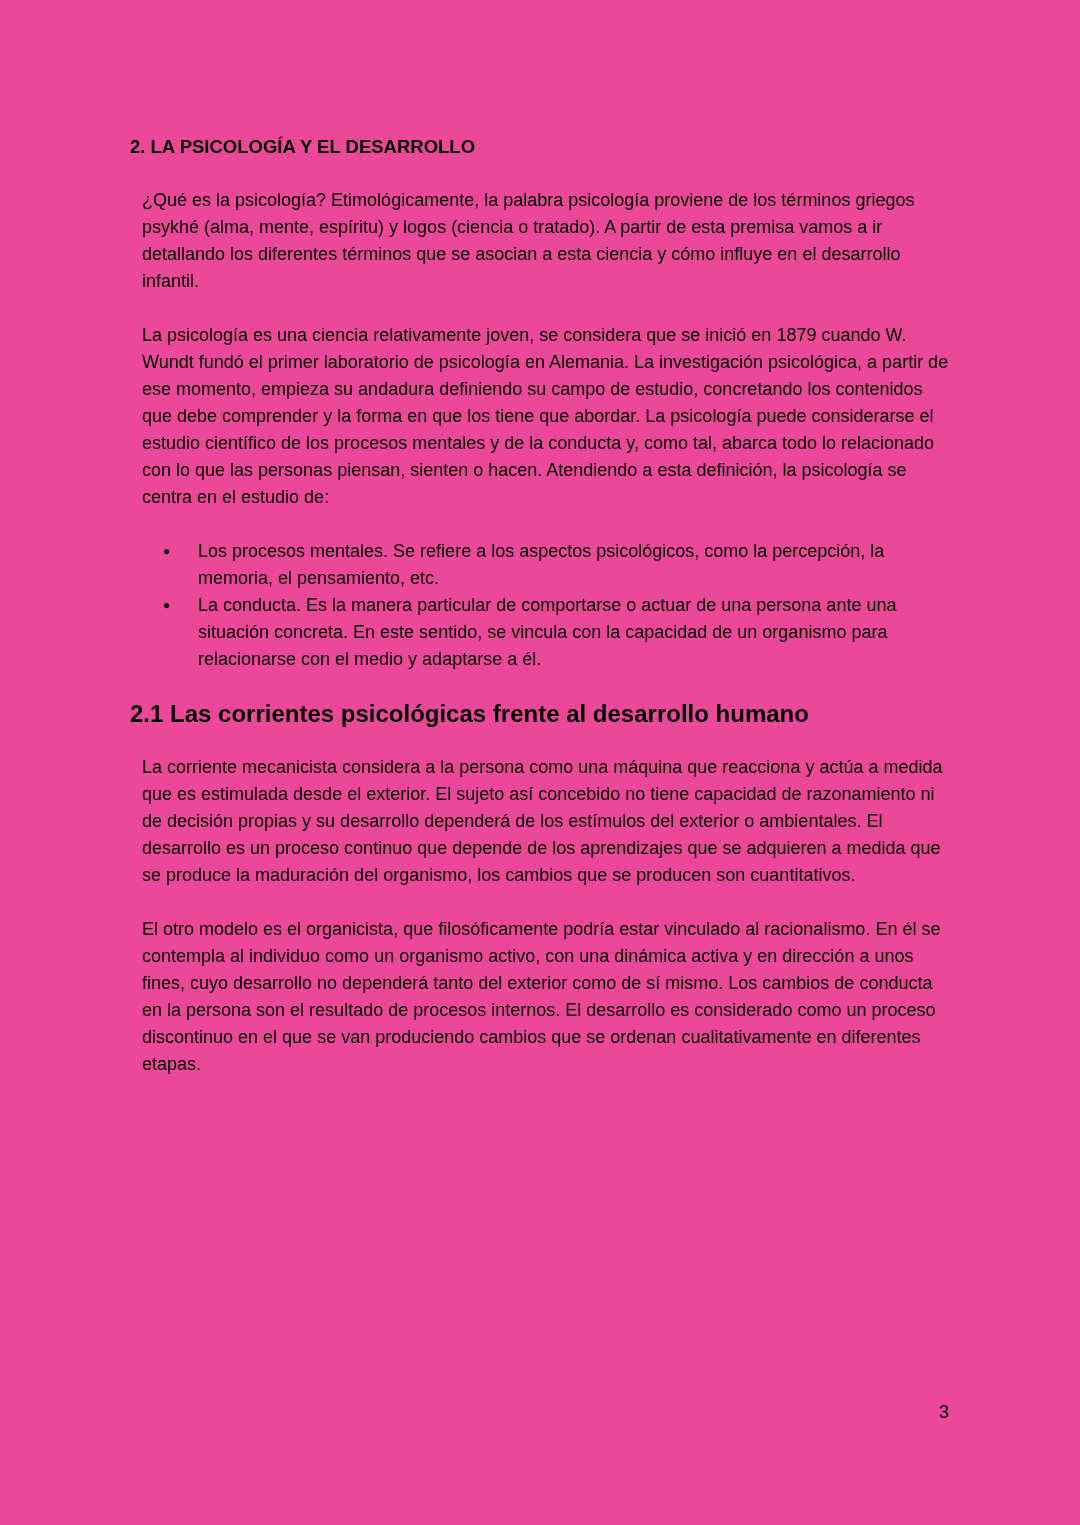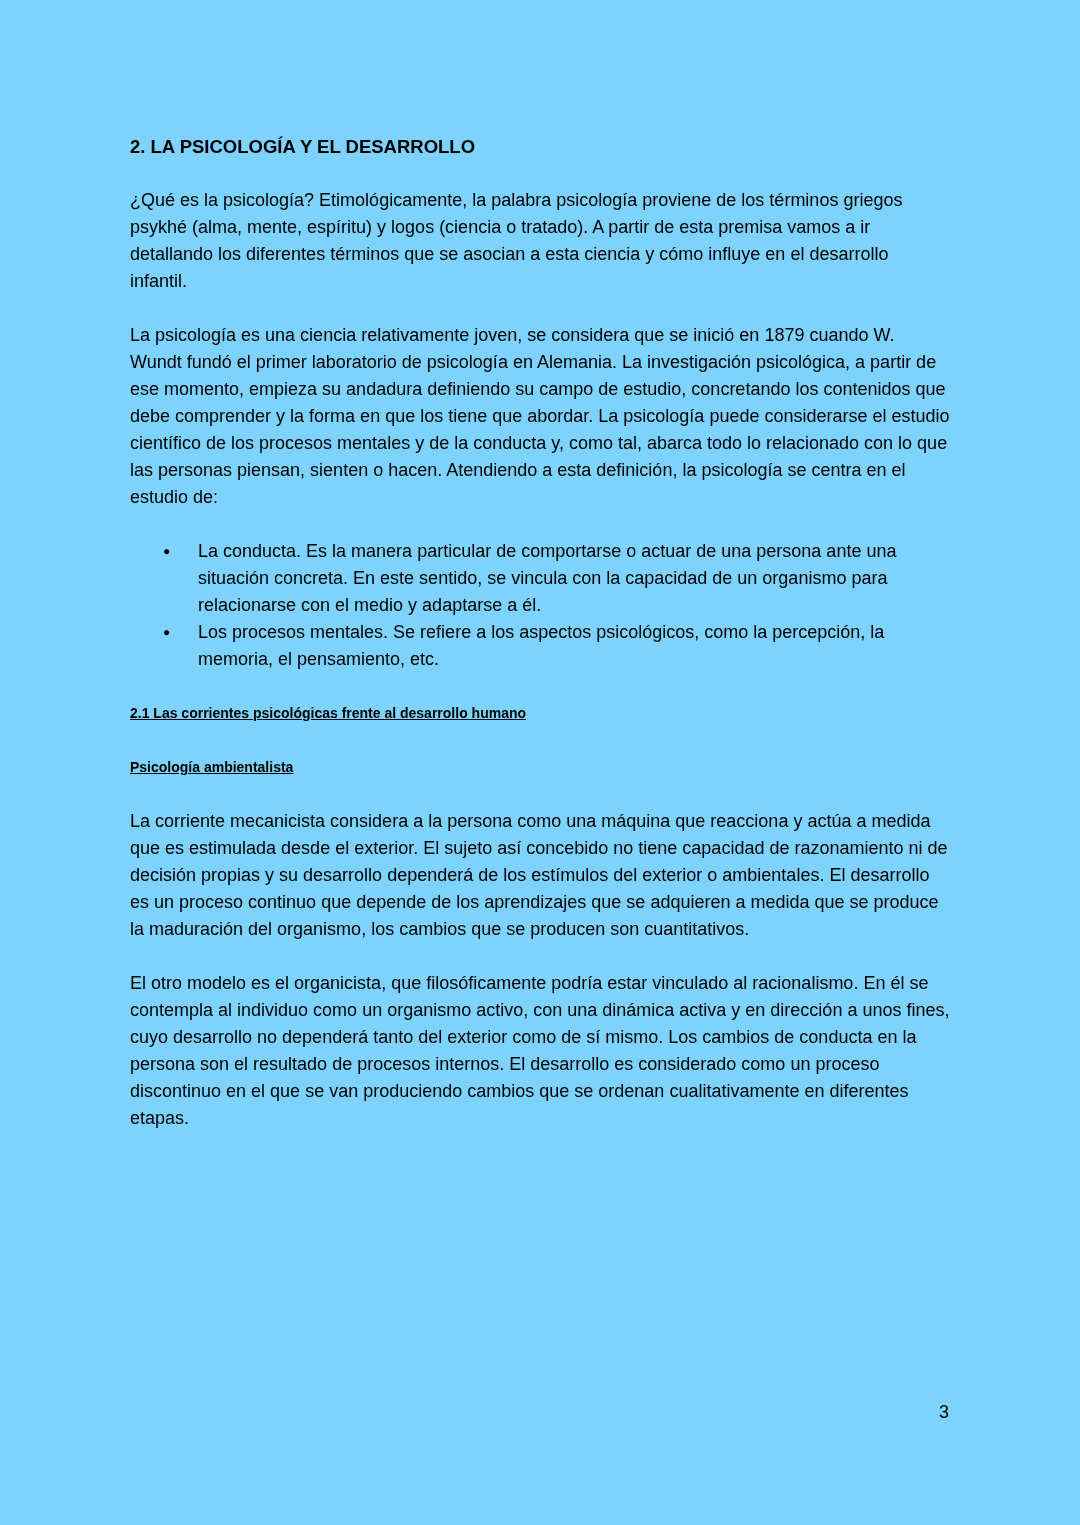--- a/index.html
+++ b/index.html
@@ -14,44 +14,43 @@
     font-family: "Liberation Sans", "DejaVu Sans", sans-serif;
     color: #000000;
     -webkit-font-smoothing: antialiased;
   }
   .page {
     position: absolute;
     top: 0;
     left: 0;
     width: 1080px;
     height: 1525px;
-    background: #7dd3fc;
+    background: #ec4899;
     box-sizing: border-box;
     padding: 133px 130px 0 130px;
   }
   .content {
     width: 820px;
     font-size: 18px;
     line-height: 27px;
   }
   h1.doc-heading {
     font-size: 18.5px;
     line-height: 27px;
     font-weight: bold;
     margin: 0 0 27px 0;
   }
   h2.doc-subheading {
-    font-size: 14px;
+    font-size: 24px;
     line-height: 27px;
     font-weight: bold;
     margin: 27px 0 27px 0;
-    text-decoration: underline;
   }
   p.doc-paragraph {
-    margin: 0 0 27px 0;
+    margin: 0 0 27px 12px;
   }
   ul.doc-list {
     margin: 0 0 27px 0;
     padding: 0 0 0 68px;
     list-style: none;
   }
   ul.doc-list li {
     position: relative;
     margin: 0;
   }
@@ -77,28 +76,27 @@
 <div class="page">
   <div class="content">
 
     <h1 class="doc-heading">2. LA PSICOLOGÍA Y EL DESARROLLO</h1>
 
     <p class="doc-paragraph">¿Qué es la psicología? Etimológicamente, la palabra psicología proviene de los términos griegos psykhé (alma, mente, espíritu) y logos (ciencia o tratado). A partir de esta premisa vamos a ir detallando los diferentes términos que se asocian a esta ciencia y cómo influye en el desarrollo infantil.</p>
 
     <p class="doc-paragraph">La psicología es una ciencia relativamente joven, se considera que se inició en 1879 cuando W. Wundt fundó el primer laboratorio de psicología en Alemania. La investigación psicológica, a partir de ese momento, empieza su andadura definiendo su campo de estudio, concretando los contenidos que debe comprender y la forma en que los tiene que abordar. La psicología puede considerarse el estudio científico de los procesos mentales y de la conducta y, como tal, abarca todo lo relacionado con lo que las personas piensan, sienten o hacen. Atendiendo a esta definición, la psicología se centra en el estudio de:</p>
 
     <ul class="doc-list">
+      <li>Los procesos mentales. Se refiere a los aspectos psicológicos, como la percepción, la memoria, el pensamiento, etc.</li>
       <li>La conducta. Es la manera particular de comportarse o actuar de una persona ante una situación concreta. En este sentido, se vincula con la capacidad de un organismo para relacionarse con el medio y adaptarse a él.</li>
-      <li>Los procesos mentales. Se refiere a los aspectos psicológicos, como la percepción, la memoria, el pensamiento, etc.</li>
     </ul>
 
     <h2 class="doc-subheading">2.1 Las corrientes psicológicas frente al desarrollo humano</h2>
 
 
-    <h2 class="doc-subheading">Psicología ambientalista</h2>
 
     <p class="doc-paragraph">La corriente mecanicista considera a la persona como una máquina que reacciona y actúa a medida que es estimulada desde el exterior. El sujeto así concebido no tiene capacidad de razonamiento ni de decisión propias y su desarrollo dependerá de los estímulos del exterior o ambientales. El desarrollo es un proceso continuo que depende de los aprendizajes que se adquieren a medida que se produce la maduración del organismo, los cambios que se producen son cuantitativos.</p>
 
 
     <p class="doc-paragraph">El otro modelo es el organicista, que filosóficamente podría estar vinculado al racionalismo. En él se contempla al individuo como un organismo activo, con una dinámica activa y en dirección a unos fines, cuyo desarrollo no dependerá tanto del exterior como de sí mismo. Los cambios de conducta en la persona son el resultado de procesos internos. El desarrollo es considerado como un proceso discontinuo en el que se van produciendo cambios que se ordenan cualitativamente en diferentes etapas.</p>
 
   </div>
 
   <div class="page-number">3</div>
 </div>

